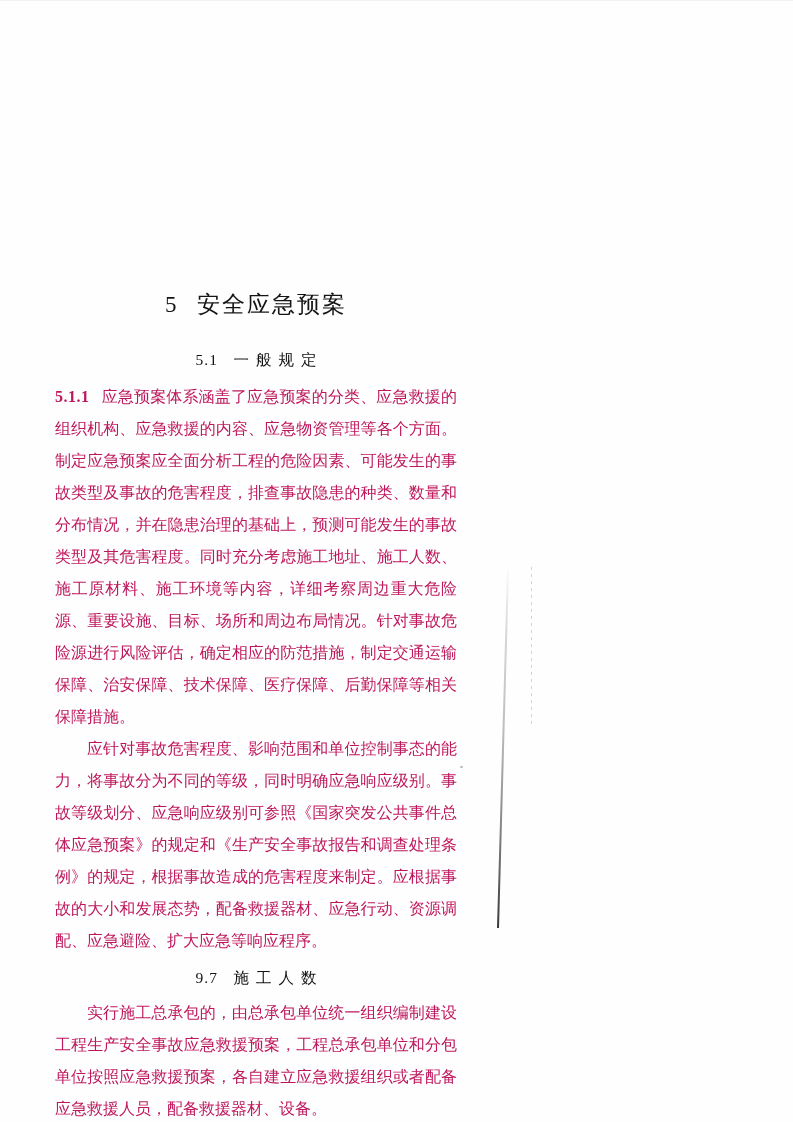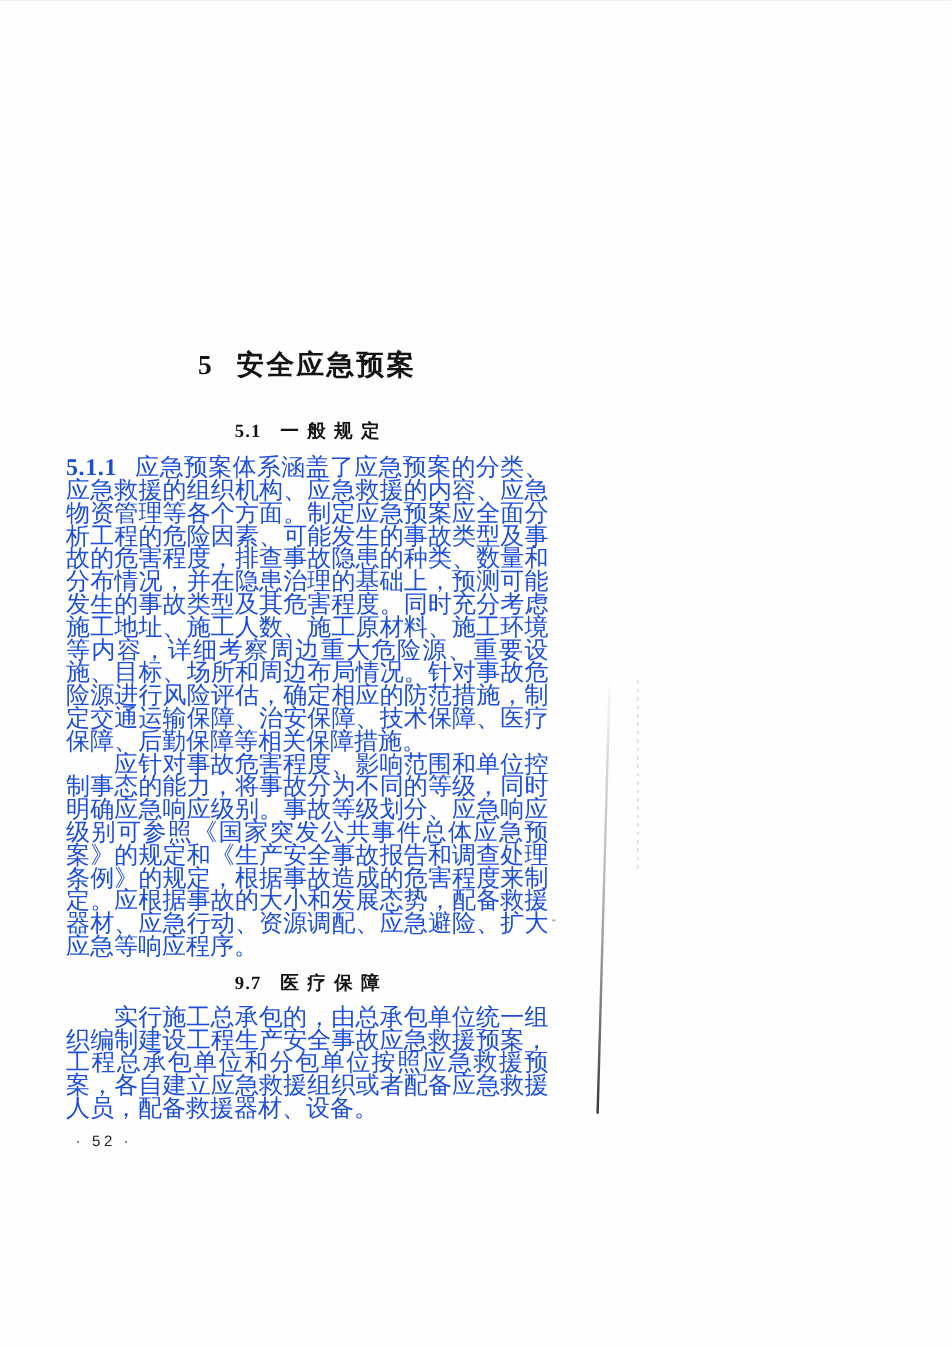--- a/index.html
+++ b/index.html
@@ -21,59 +21,59 @@
   .content {
     position: absolute;
     left: 55px;
     top: 0;
     width: 402px;
   }
   h1.chapter {
     margin: 288px 0 0 0;
     text-align: center;
     font-family: "Liberation Sans", "DejaVu Sans", sans-serif;
-    font-weight: bold;
+    font-weight: normal;
     font-size: 23px;
     line-height: 30px;
     color: #141414;
     letter-spacing: 2px;
   }
   .chapter-num {
     font-family: "Liberation Serif", "DejaVu Serif", serif;
     margin-right: 0.9em;
     letter-spacing: 0;
   }
   h2.section {
     text-align: center;
     font-family: "Liberation Sans", "DejaVu Sans", sans-serif;
-    font-weight: bold;
+    font-weight: normal;
     font-size: 15.5px;
     line-height: 20px;
     color: #141414;
     margin: 30px 0 11px 0;
   }
   h2.section.second {
     margin: 11px 0 9px 0;
   }
   .sec-num {
     font-family: "Liberation Serif", "DejaVu Serif", serif;
     margin-right: 1em;
     letter-spacing: 1px;
   }
   .sec-title {
     letter-spacing: 0.45em;
     margin-right: -0.45em; 
   }
   p.body {
     margin: 0;
-    font-size: 20px;
-    line-height: 19px;
+    font-size: 16px;
+    line-height: 32px;
     text-align: justify;
     text-justify: inter-character;
-    color: #1d4ed8;
+    color: #be185d;
   }
   p.body.indent {
     text-indent: 2em;
   }
   .clause-num {
     font-weight: bold;
     margin-right: 0.75em;
     letter-spacing: 0.5px;
     white-space: nowrap;
   }
@@ -134,21 +134,21 @@
   <div class="content">
 
     <h1 class="chapter"><span class="chapter-num">5</span><span class="chapter-text">安全应急预案</span></h1>
 
     <h2 class="section"><span class="sec-num">5.1</span><span class="sec-title">一般规定</span></h2>
 
     <p class="body"><span class="clause-num">5.1.1</span><span>应急预案体系涵盖了应急预案的分类、应急救援的组织机构、应急救援的内容、应急物资管理等各个方面。制定应急预案应全面分析工程的危险因素、可能发生的事故类型及事故的危害程度，排查事故隐患的种类、数量和分布情况，并在隐患治理的基础上，预测可能发生的事故类型及其危害程度。同时充分考虑施工地址、施工人数、施工原材料、施工环境等内容，详细考察周边重大危险源、重要设施、目标、场所和周边布局情况。针对事故危险源进行风险评估，确定相应的防范措施，制定交通运输保障、治安保障、技术保障、医疗保障、后勤保障等相关保障措施。</span></p>
 
     <p class="body indent">应针对事故危害程度、影响范围和单位控制事态的能力，将事故分为不同的等级，同时明确应急响应级别。事故等级划分、应急响应级别可参照《国家突发公共事件总体应急预案》的规定和《生产安全事故报告和调查处理条例》的规定，根据事故造成的危害程度来制定。应根据事故的大小和发展态势，配备救援器材、应急行动、资源调配、应急避险、扩大应急等响应程序。</p>
 
-    <h2 class="section second"><span class="sec-num">9.7</span><span class="sec-title">医疗保障</span></h2>
+    <h2 class="section second"><span class="sec-num">9.7</span><span class="sec-title">施工人数</span></h2>
 
 
     <p class="body indent">实行施工总承包的，由总承包单位统一组织编制建设工程生产安全事故应急救援预案，工程总承包单位和分包单位按照应急救援预案，各自建立应急救援组织或者配备应急救援人员，配备救援器材、设备。</p>
 
     <div class="pageno">· 52 ·</div>
   </div>
 
   <div class="scan-line-main"></div>
   <div class="scan-line-faint"></div>
   <div class="scan-speck"></div>

